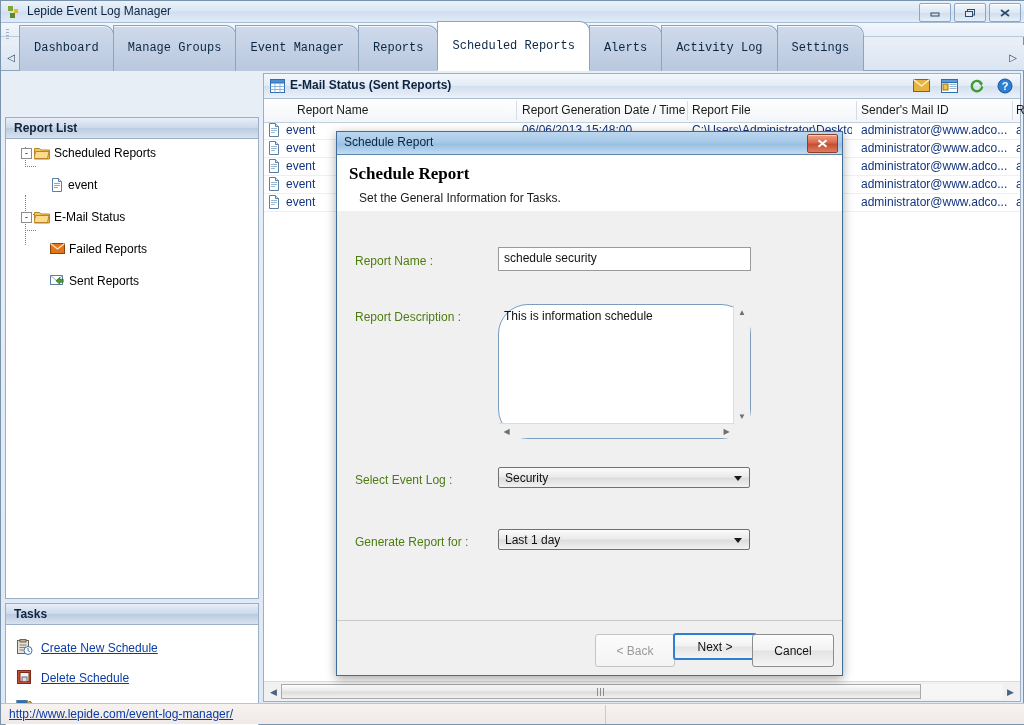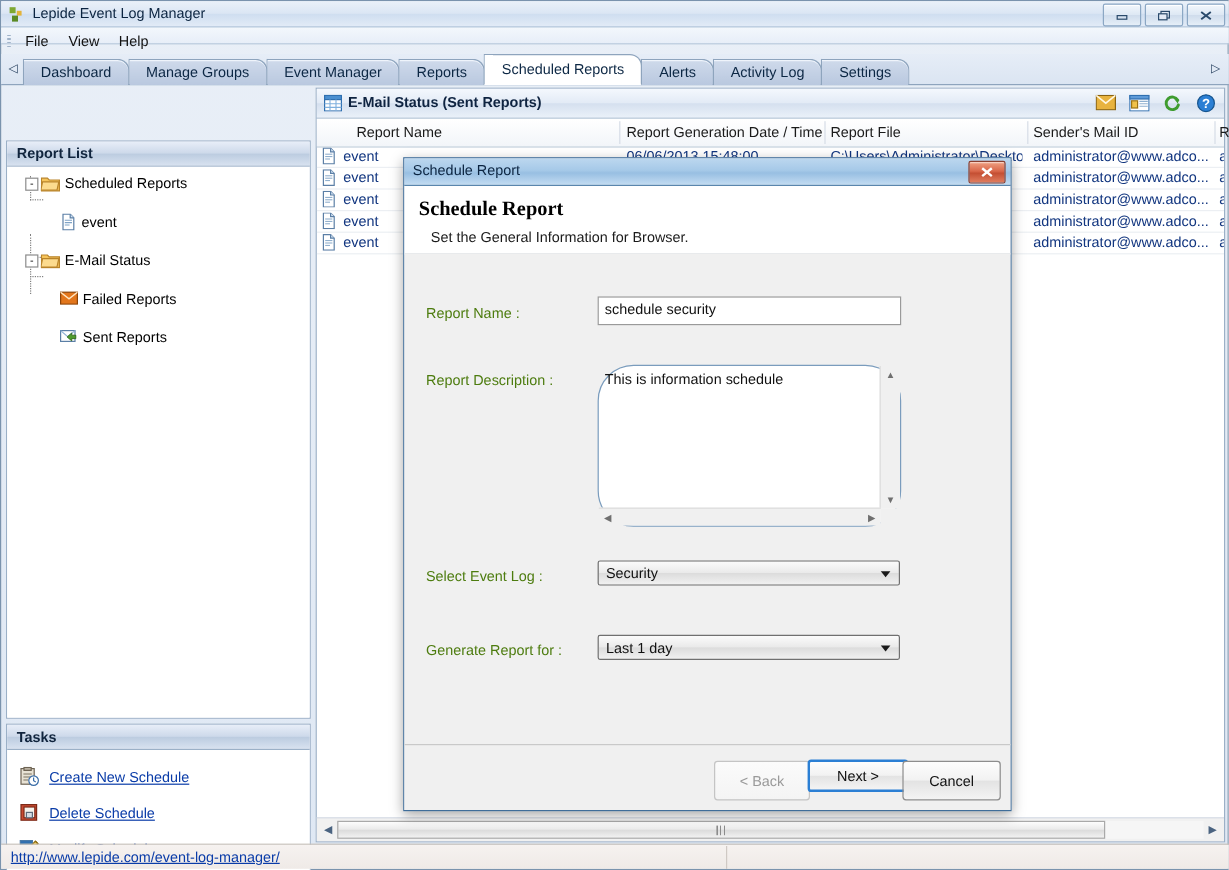--- a/index.html
+++ b/index.html
@@ -38,27 +38,27 @@
 
   
   .tabstrip{position:absolute;left:0;top:44px;width:1024px;height:26px;
     background:linear-gradient(to bottom,#e6edf7 0%,#dbe5f2 100%);
     border-bottom:1px solid #8ea4bd;box-sizing:border-box;}
   .tabscroll{position:absolute;top:2px;width:16px;height:21px;display:flex;align-items:center;justify-content:center;
     color:#2a4361;font-size:10px;}
   .tabscroll.l{left:2px;}
   .tabscroll.r{right:4px;}
   .tabs{position:absolute;left:18px;top:1px;height:25px;display:flex;align-items:flex-end;}
-  .tab{position:relative;height:21px;line-height:21px;padding:0 14px;font-size:12px;color:#0c2744;
+  .tab{position:relative;height:21px;line-height:21px;padding:12px 14px;font-size:12px;color:#0c2744;
     background:linear-gradient(to bottom,#cfdaeb 0%,#b9c8df 100%);
     border:1px solid #8ea4bd;border-bottom:none;margin-right:-1px;
     border-radius:0 10px 0 0;
     transform:skewX(0deg);
     box-shadow:inset 0 1px 0 #eff4fb;
-    white-space:nowrap;}
+    white-space:nowrap;font-family:Liberation Mono, monospace;}
   .tab.active{background:#ffffff;color:#0c2744;font-weight:normal;height:24px;line-height:24px;z-index:5;
     border-bottom:1px solid #fff;box-shadow:none;}
 
   
   .leftpanel{position:absolute;left:4px;top:72px;width:254px;height:629px;margin-top:44px;}
   .panel{border:1px solid #9bb0c7;background:#fff;box-sizing:border-box;}
   .panel-hdr{height:20px;line-height:20px;padding:0 0 0 8px;font-weight:bold;font-size:12px;color:#10243d;
     background:linear-gradient(to bottom,#e8eef8 0%,#cdd9ea 48%,#bcccE0 52%,#d8e2f0 100%);
     border-bottom:1px solid #9bb0c7;}
   .reportlist{position:absolute;left:0;top:0;width:254px;height:482px;}
@@ -470,21 +470,21 @@
       <span class="t">Schedule Report</span>
       <div class="dlg-close">
         <svg width="11" height="9" viewBox="0 0 11 9">
           <path d="M1.5 1.2 L9.5 7.8 M9.5 1.2 L1.5 7.8" stroke="#ffffff" stroke-width="2" fill="none"></path>
         </svg>
       </div>
     </div>
 
     <div class="dlg-head">
       <span class="h1">Schedule Report</span>
-      <span class="h2">Set the General Information for Browser.</span>
+      <span class="h2">Set the General Information for Tasks.</span>
     </div>
 
     <div class="dlg-body">
 
       <span class="fld-label" style="left:18px;top:43px;">Report Name :</span>
       <div class="txtbox" style="left:161px;top:36px;width:253px;height:24px;">schedule security</div>
 
       <span class="fld-label" style="left:18px;top:99px;">Report Description :</span>
       <div class="txtarea" style="left:161px;top:93px;width:253px;height:135px;border-radius:30px;">
         <span class="content">This is information schedule</span>

